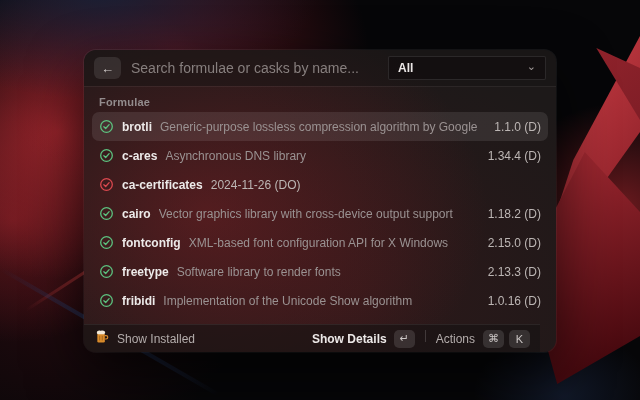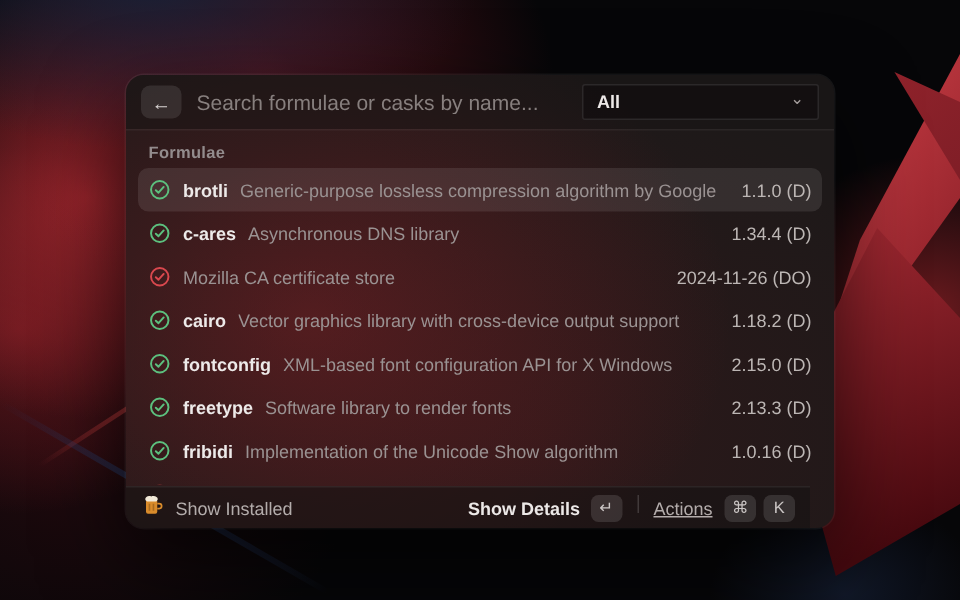--- a/index.html
+++ b/index.html
@@ -78,21 +78,21 @@
 
   .footer { position:absolute; left:0; right:16px; bottom:0; height:28px;
     display:flex; align-items:center; gap:8px; padding:0 10px;
     background:rgba(22,18,19,.6); border-top:1px solid rgba(255,255,255,.07); }
   .footer-left { display:flex; align-items:center; gap:8px; }
   .footer-left-label { font-size:12px; color:#b3acab; }
   .footer-right { margin-left:auto; display:flex; align-items:flex-start; gap:7px; }
   .footer-action-primary { display:flex; align-items:center; gap:7px; }
   .footer-action-primary .label { font-size:12px; font-weight:bold; color:#ece8e7; }
   .footer-action-secondary { display:flex; align-items:center; gap:5px; }
-  .footer-action-secondary .label { font-size:12px; color:#b3acab; margin-right:3px;text-decoration:underline; }
+  .footer-action-secondary .label { font-size:12px; color:#b3acab; margin-right:3px; }
   .key-badge { height:18px; min-width:21px; padding:0 4px; border-radius:5px;
     background:rgba(255,255,255,.12); display:flex; align-items:center;
     justify-content:center; font-size:11px; color:#cbc6c5; }
   .footer-sep { width:1px; height:12px; background:rgba(255,255,255,.16);
     margin:0 3px; }
 </style>
 </head>
 <body>
 
 <div class="wallpaper">
@@ -148,21 +148,21 @@
     <span class="row-version">1.34.4 (D)</span>
   </div>
 
   <div class="row">
     <span class="check-icon red">
       <svg width="15" height="15" viewBox="0 0 16 16">
         <circle cx="8" cy="8" r="6.2" fill="none" stroke="currentColor" stroke-width="1.4"></circle>
         <path d="M5.2 8.3l1.9 1.8 3.7-4.1" fill="none" stroke="currentColor" stroke-width="1.4" stroke-linecap="round" stroke-linejoin="round"></path>
       </svg>
     </span>
-    <span class="row-desc">Mozilla CA certificate store</span>
+    <span class="row-name">ca-certificates</span>
     <span class="row-version">2024-11-26 (DO)</span>
   </div>
 
   <div class="row">
     <span class="check-icon green">
       <svg width="15" height="15" viewBox="0 0 16 16">
         <circle cx="8" cy="8" r="6.2" fill="none" stroke="currentColor" stroke-width="1.4"></circle>
         <path d="M5.2 8.3l1.9 1.8 3.7-4.1" fill="none" stroke="currentColor" stroke-width="1.4" stroke-linecap="round" stroke-linejoin="round"></path>
       </svg>
     </span>

